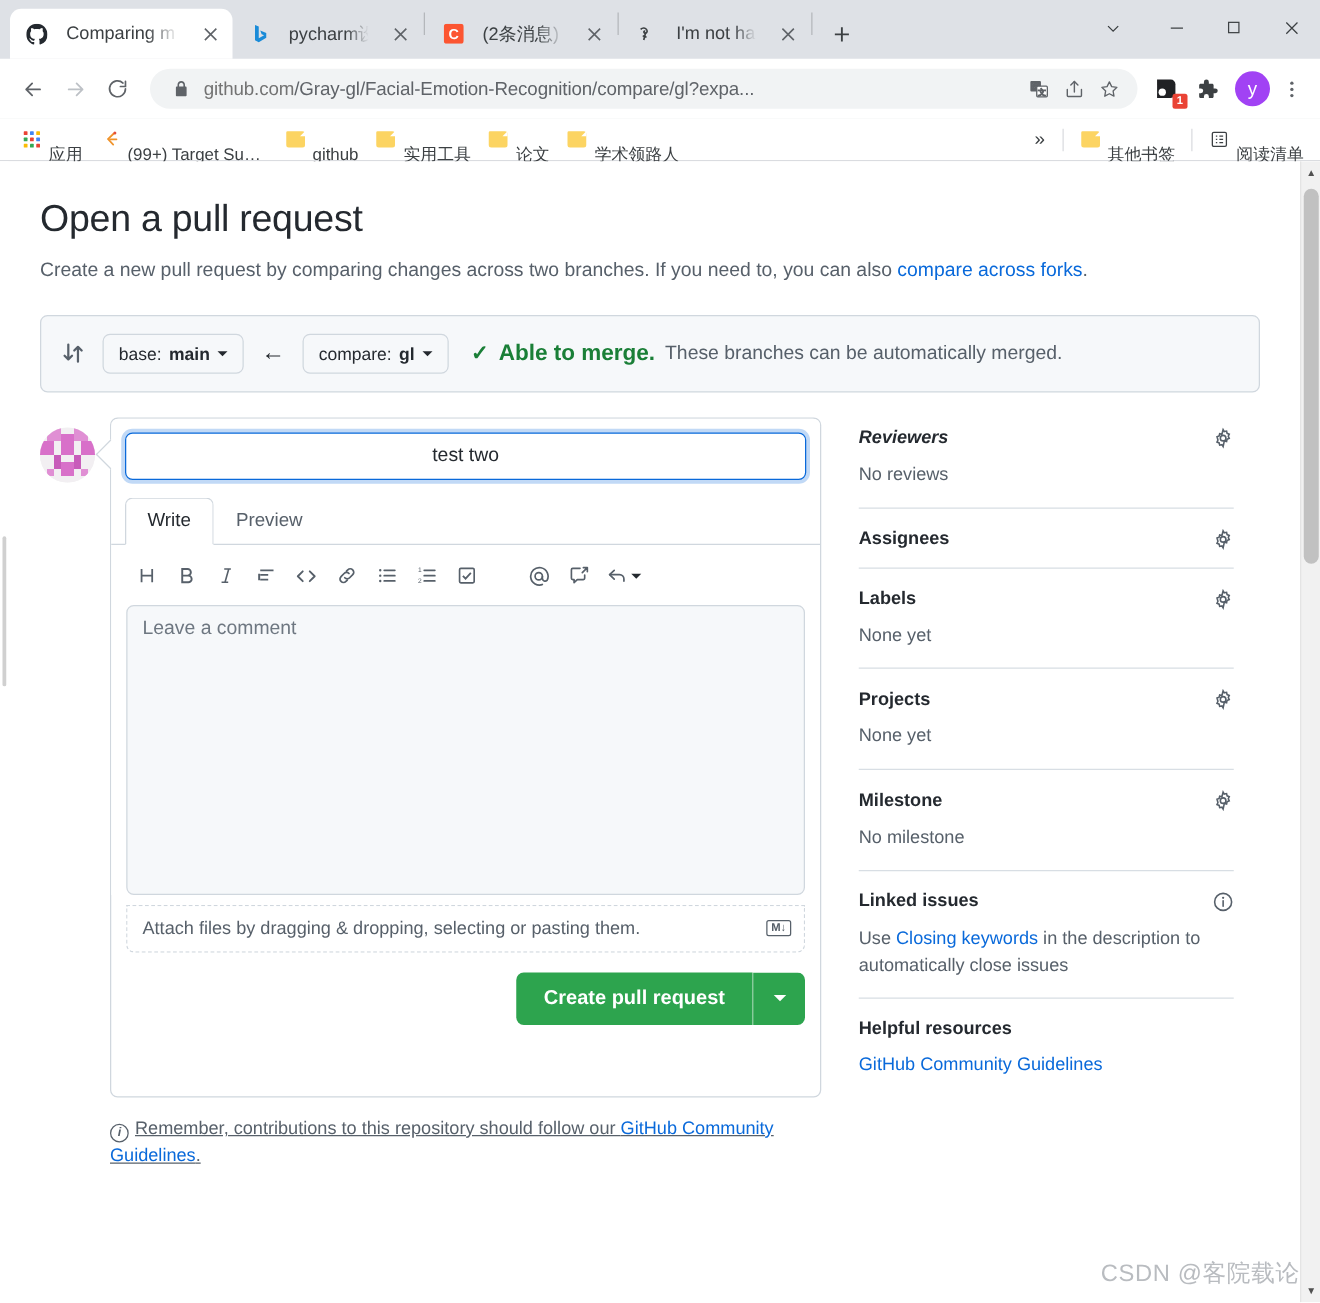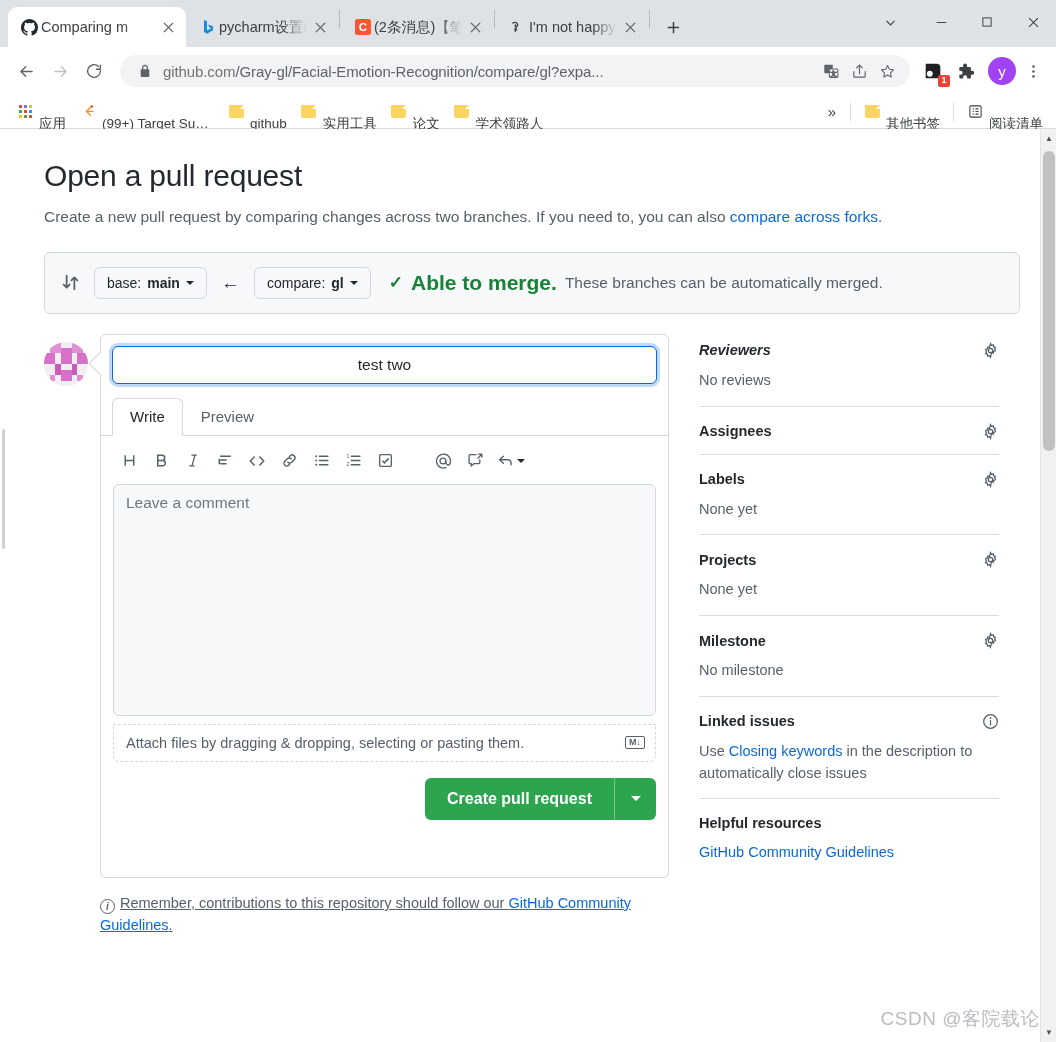--- a/index.html
+++ b/index.html
@@ -17,21 +17,21 @@
     height: 47px;
     display: flex;
     align-items: flex-end;
     padding-left: 8px;
     position: relative;
   }
   .tab {
     height: 40px;
     display: flex;
     align-items: center;
-    gap: 3px;
+    gap: 15px;
     padding: 0 8px 0 13px;
     border-radius: 9px 9px 0 0;
     position: relative;
     font-size: 14.5px;
     color: #3c4043;
     min-width: 0;
   }
   .tab.active { background: #ffffff; width: 178px; }
   .tab.inactive { width: 152px; }
   .tab-favicon {
@@ -173,21 +173,21 @@
   
   .viewport {
     position: relative;
     width: 1056px;
     height: calc(1042px - 47px - 48px - 34px);
     background: #ffffff;
     overflow: hidden;
   }
   .page {
     position: absolute;
-    left: 12px; top: 0;
+    left: 0; top: 0;
     width: 1040px;
     padding: 28px 32px 0 32px;
     font-size: 14px;
     color: #24292f;
   }
   .pg-scrollbar {
     position: absolute; right: 0; top: 0;
     width: 16px; height: 100%;
     background: #f1f1f1;
     border-left: 1px solid #e4e4e4;
@@ -248,21 +248,21 @@
   .branch-btn b { font-weight: 600; }
   .caret {
     width: 0; height: 0;
     border-left: 4px solid transparent;
     border-right: 4px solid transparent;
     border-top: 4px solid #24292f;
   }
   .arrow-left { color: #24292f; font-size: 19px; line-height: 1; }
   .merge-status { display: flex; align-items: center; gap: 8px; margin-left: 4px; font-size: 15.5px; }
   .check { color: #1a7f37; font-size: 17px; font-weight: 700; }
-  .merge-ok { color: #1a7f37; font-weight: 700; font-size: 21px; }
+  .merge-ok { color: #1a7f37; font-weight: 700; font-size: 18px; }
   .merge-note { color: #57606a; font-size: 15.5px; }
 
   
   .columns { display: flex; margin-top: 20px; gap: 0; }
   .col-main { width: 625px; display: flex; gap: 12px; }
   .col-side { width: 330px; padding-left: 30px; padding-top: 8px; }
 
   .gh-avatar {
     width: 44px; height: 44px; border-radius: 50%;
     flex: 0 0 44px; margin-top: 8px;

